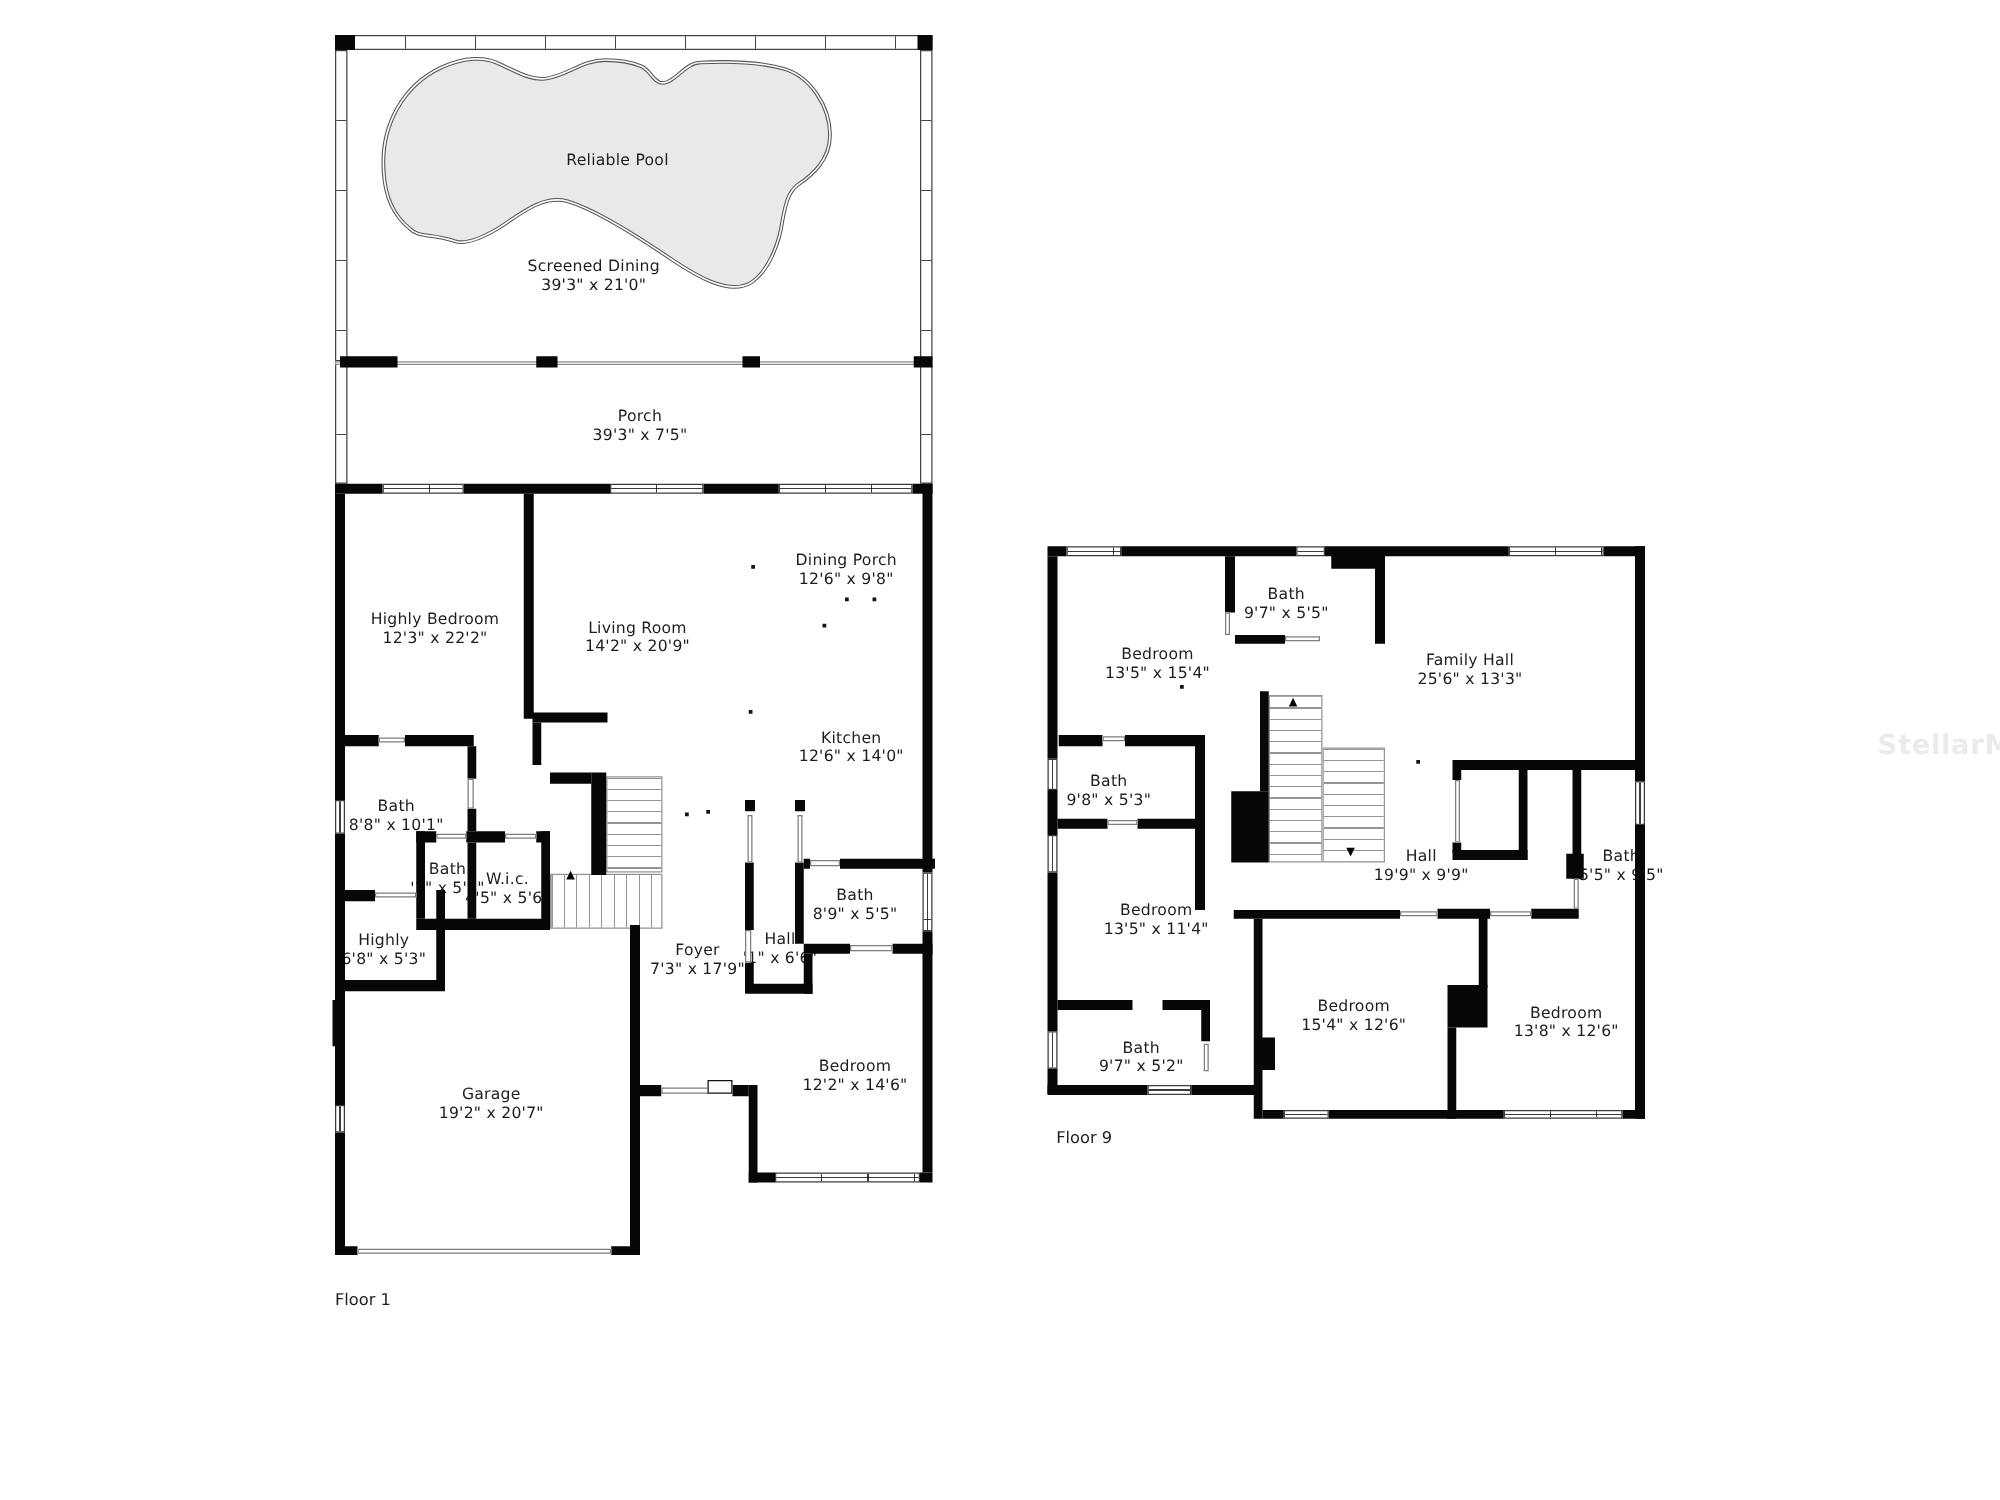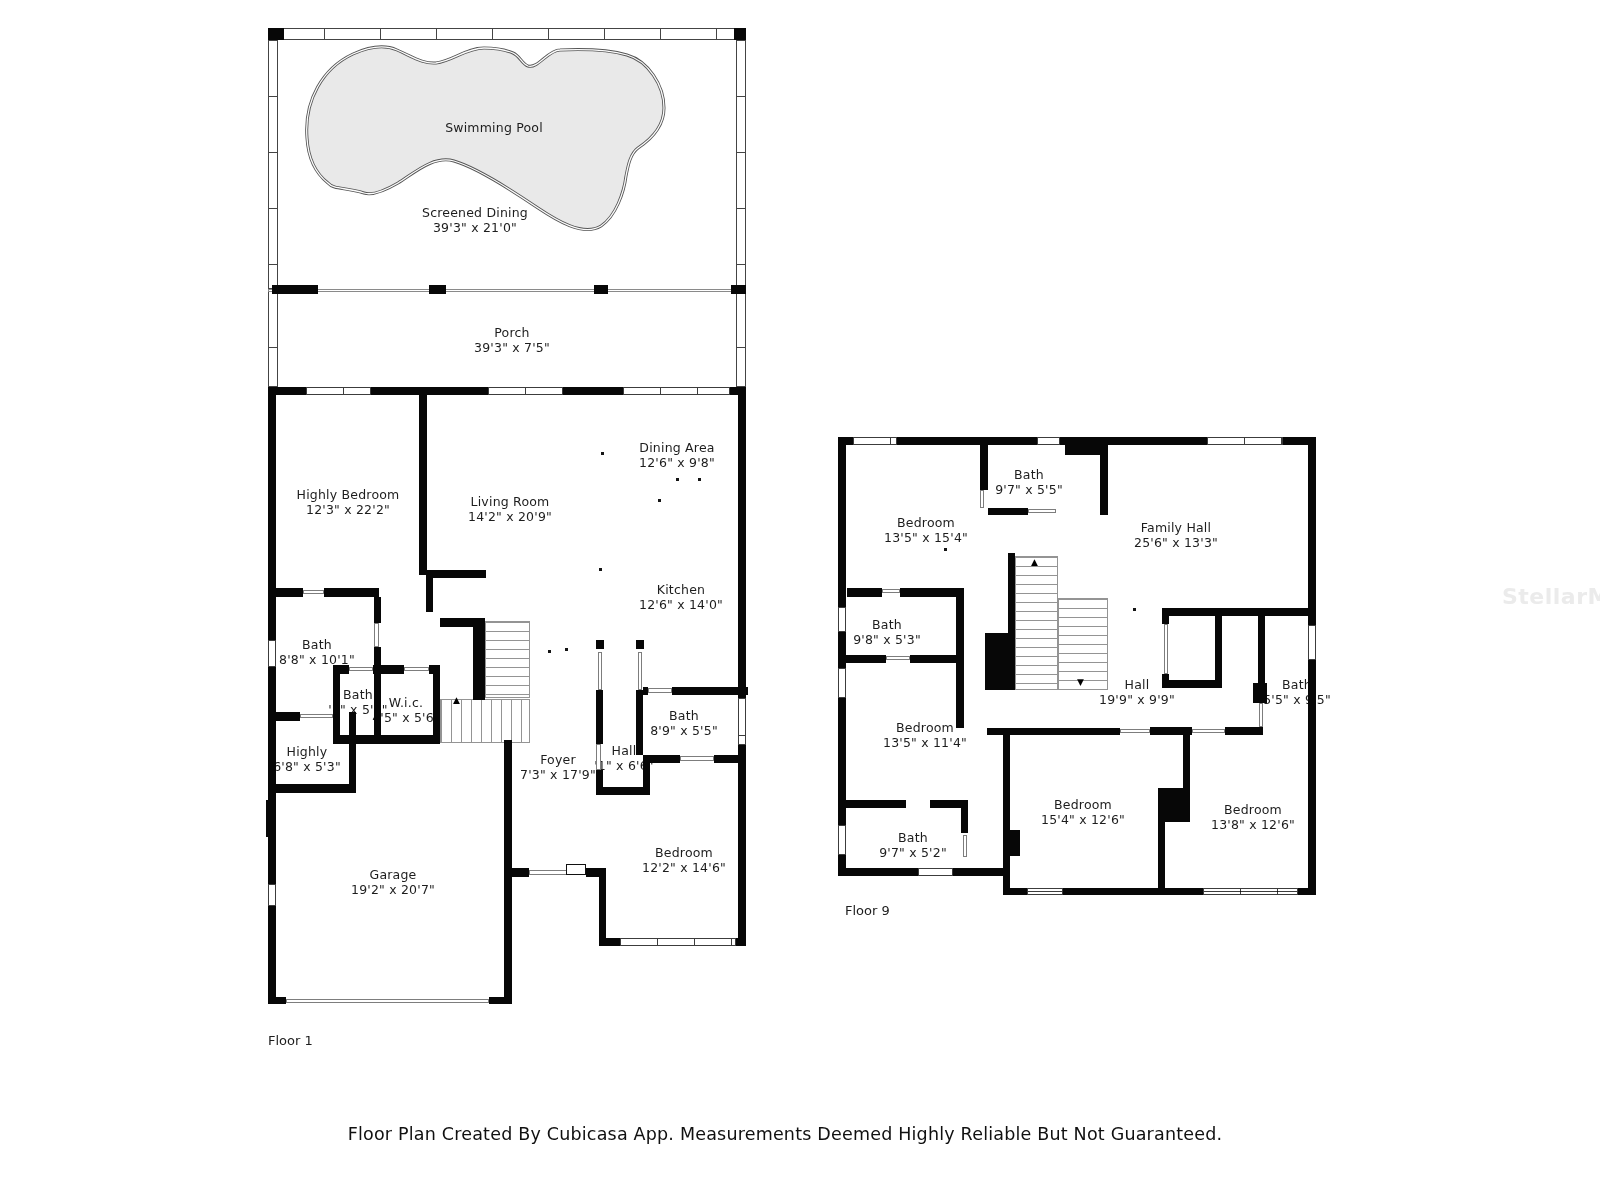--- a/index.html
+++ b/index.html
@@ -42,26 +42,26 @@
              C 350 21 366 45 366 68 C 366 88 352 100 340 108 C 332 114 330 126 328 136 C 326 152 318 176 303 186
              C 285 197 258 180 240 168 C 215 151 180 128 156 121 C 135 115 115 134 100 143 C 88 150 75 156 66 153
              C 48 147 36 150 30 143 C 16 132 10 115 9 98 Z" fill="#e9e9e9" stroke="#555" stroke-width="3"></path>
     <path d="M 9 98 C 6 60 25 28 55 14 C 75 5 90 6 99 10 C 115 17 125 24 138 23 C 155 21 168 8 186 8
              C 196 8 208 10 215 13 C 222 16 224 24 230 26 C 240 29 250 10 262 10 C 285 9 312 10 329 15
              C 350 21 366 45 366 68 C 366 88 352 100 340 108 C 332 114 330 126 328 136 C 326 152 318 176 303 186
              C 285 197 258 180 240 168 C 215 151 180 128 156 121 C 135 115 115 134 100 143 C 88 150 75 156 66 153
              C 48 147 36 150 30 143 C 16 132 10 115 9 98 Z" fill="none" stroke="#fcfcfc" stroke-width="1.3"></path>
   </svg>
 
-  <div class="roomlabel" style="left:494px;top:120px;"><span>Swimming Pool</span></div>
+  <div class="roomlabel" style="left:494px;top:120px;"><span>Reliable Pool</span></div>
   <div class="roomlabel" style="left:475px;top:205px;"><span>Screened Dining</span><br><span>39'3" x 21'0"</span></div>
   <div class="roomlabel" style="left:512px;top:325px;"><span>Porch</span><br><span>39'3" x 7'5"</span></div>
   <div class="roomlabel" style="left:348px;top:487px;"><span>Highly Bedroom</span><br><span>12'3" x 22'2"</span></div>
   <div class="roomlabel" style="left:510px;top:494px;"><span>Living Room</span><br><span>14'2" x 20'9"</span></div>
-  <div class="roomlabel" style="left:677px;top:440px;"><span>Dining Area</span><br><span>12'6" x 9'8"</span></div>
+  <div class="roomlabel" style="left:677px;top:440px;"><span>Dining Porch</span><br><span>12'6" x 9'8"</span></div>
   <div class="roomlabel" style="left:681px;top:582px;"><span>Kitchen</span><br><span>12'6" x 14'0"</span></div>
   <div class="roomlabel" style="left:317px;top:637px;"><span>Bath</span><br><span>8'8" x 10'1"</span></div>
   <div class="roomlabel" style="left:358px;top:687px;"><span>Bath</span><br><span>'1" x 5'6"</span></div>
   <div class="roomlabel" style="left:406px;top:695px;"><span>W.i.c.</span><br><span>4'5" x 5'6"</span></div>
   <div class="roomlabel" style="left:307px;top:744px;"><span>Highly</span><br><span>6'8" x 5'3"</span></div>
   <div class="roomlabel" style="left:393px;top:867px;"><span>Garage</span><br><span>19'2" x 20'7"</span></div>
   <div class="roomlabel" style="left:558px;top:752px;"><span>Foyer</span><br><span>7'3" x 17'9"</span></div>
   <div class="roomlabel" style="left:624px;top:743px;"><span>Hall</span><br><span>'1" x 6'6"</span></div>
   <div class="roomlabel" style="left:684px;top:708px;"><span>Bath</span><br><span>8'9" x 5'5"</span></div>
   <div class="roomlabel" style="left:684px;top:845px;"><span>Bedroom</span><br><span>12'2" x 14'6"</span></div>
@@ -72,21 +72,20 @@
   <div class="roomlabel" style="left:887px;top:617px;"><span>Bath</span><br><span>9'8" x 5'3"</span></div>
   <div class="roomlabel" style="left:925px;top:720px;"><span>Bedroom</span><br><span>13'5" x 11'4"</span></div>
   <div class="roomlabel" style="left:1137px;top:677px;"><span>Hall</span><br><span>19'9" x 9'9"</span></div>
   <div class="roomlabel" style="left:1297px;top:677px;"><span>Bath</span><br><span>5'5" x 9'5"</span></div>
   <div class="roomlabel" style="left:913px;top:830px;"><span>Bath</span><br><span>9'7" x 5'2"</span></div>
   <div class="roomlabel" style="left:1083px;top:797px;"><span>Bedroom</span><br><span>15'4" x 12'6"</span></div>
   <div class="roomlabel" style="left:1253px;top:802px;"><span>Bedroom</span><br><span>13'8" x 12'6"</span></div>
 
   <div class="floortag" style="left:268px;top:1033px;">Floor 1</div>
   <div class="floortag" style="left:845px;top:903px;">Floor 9</div>
-  <div class="caption">Floor Plan Created By Cubicasa App. Measurements Deemed Highly Reliable But Not Guaranteed.</div>
   <div class="watermark">StellarMLS</div>
 
   <div class="stairs h" style="left:485px;top:621px;width:45px;height:77px;"></div>
   <div class="stairs v" style="left:440px;top:699px;width:90px;height:44px;"></div>
   <div class="arrow" style="left:453px;top:696px;">▲</div>
   <div class="stairs h" style="left:1015px;top:556px;width:43px;height:134px;"></div>
   <div class="stairs h" style="left:1058px;top:598px;width:50px;height:92px;"></div>
   <div class="arrow" style="left:1031px;top:558px;">▲</div>
   <div class="arrow" style="left:1077px;top:678px;">▼</div>
 

